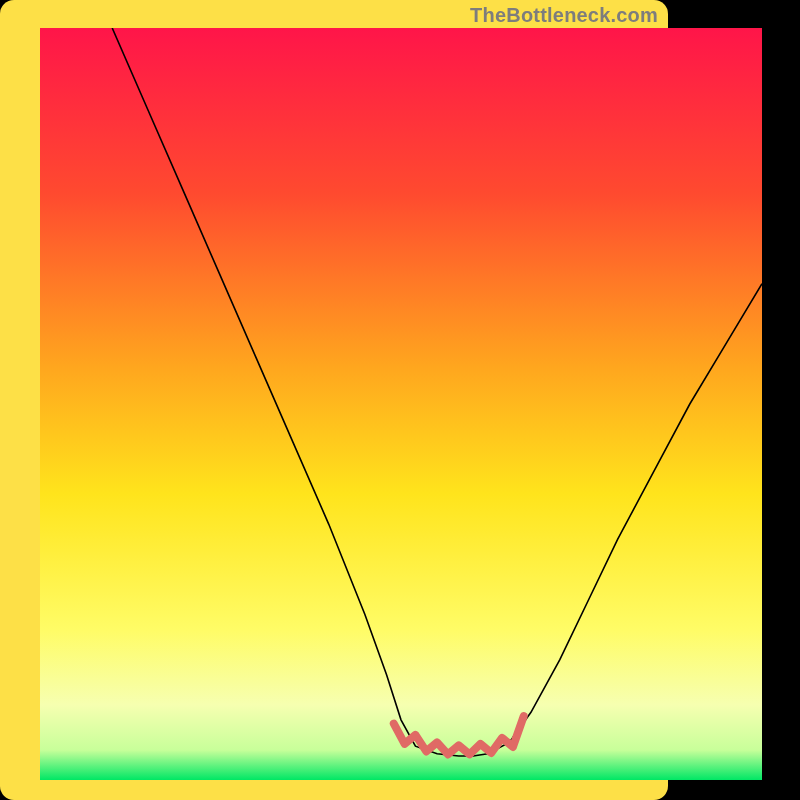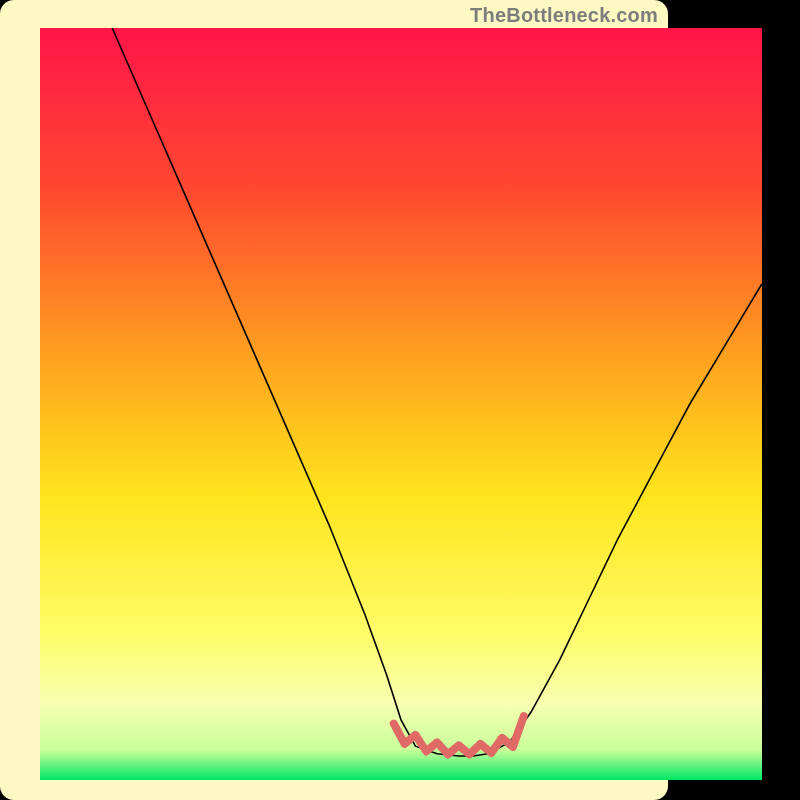--- a/index.html
+++ b/index.html
@@ -10,21 +10,21 @@
     background: #000;
     overflow: hidden;
     font-family: Arial, Helvetica, sans-serif;
   }
   .frame {
     position: absolute;
     left: 0;
     top: 0;
     width: 668px;
     height: 800px;
-    background: #fef9c3;
+    background: #fde047;
     border-radius: 14px;
   }
   .watermark {
     position: absolute;
     top: 4px;
     right: 10px;
     color: #7d7d7d;
     font-size: 20px;
     font-weight: 600;
     letter-spacing: 0.2px;

